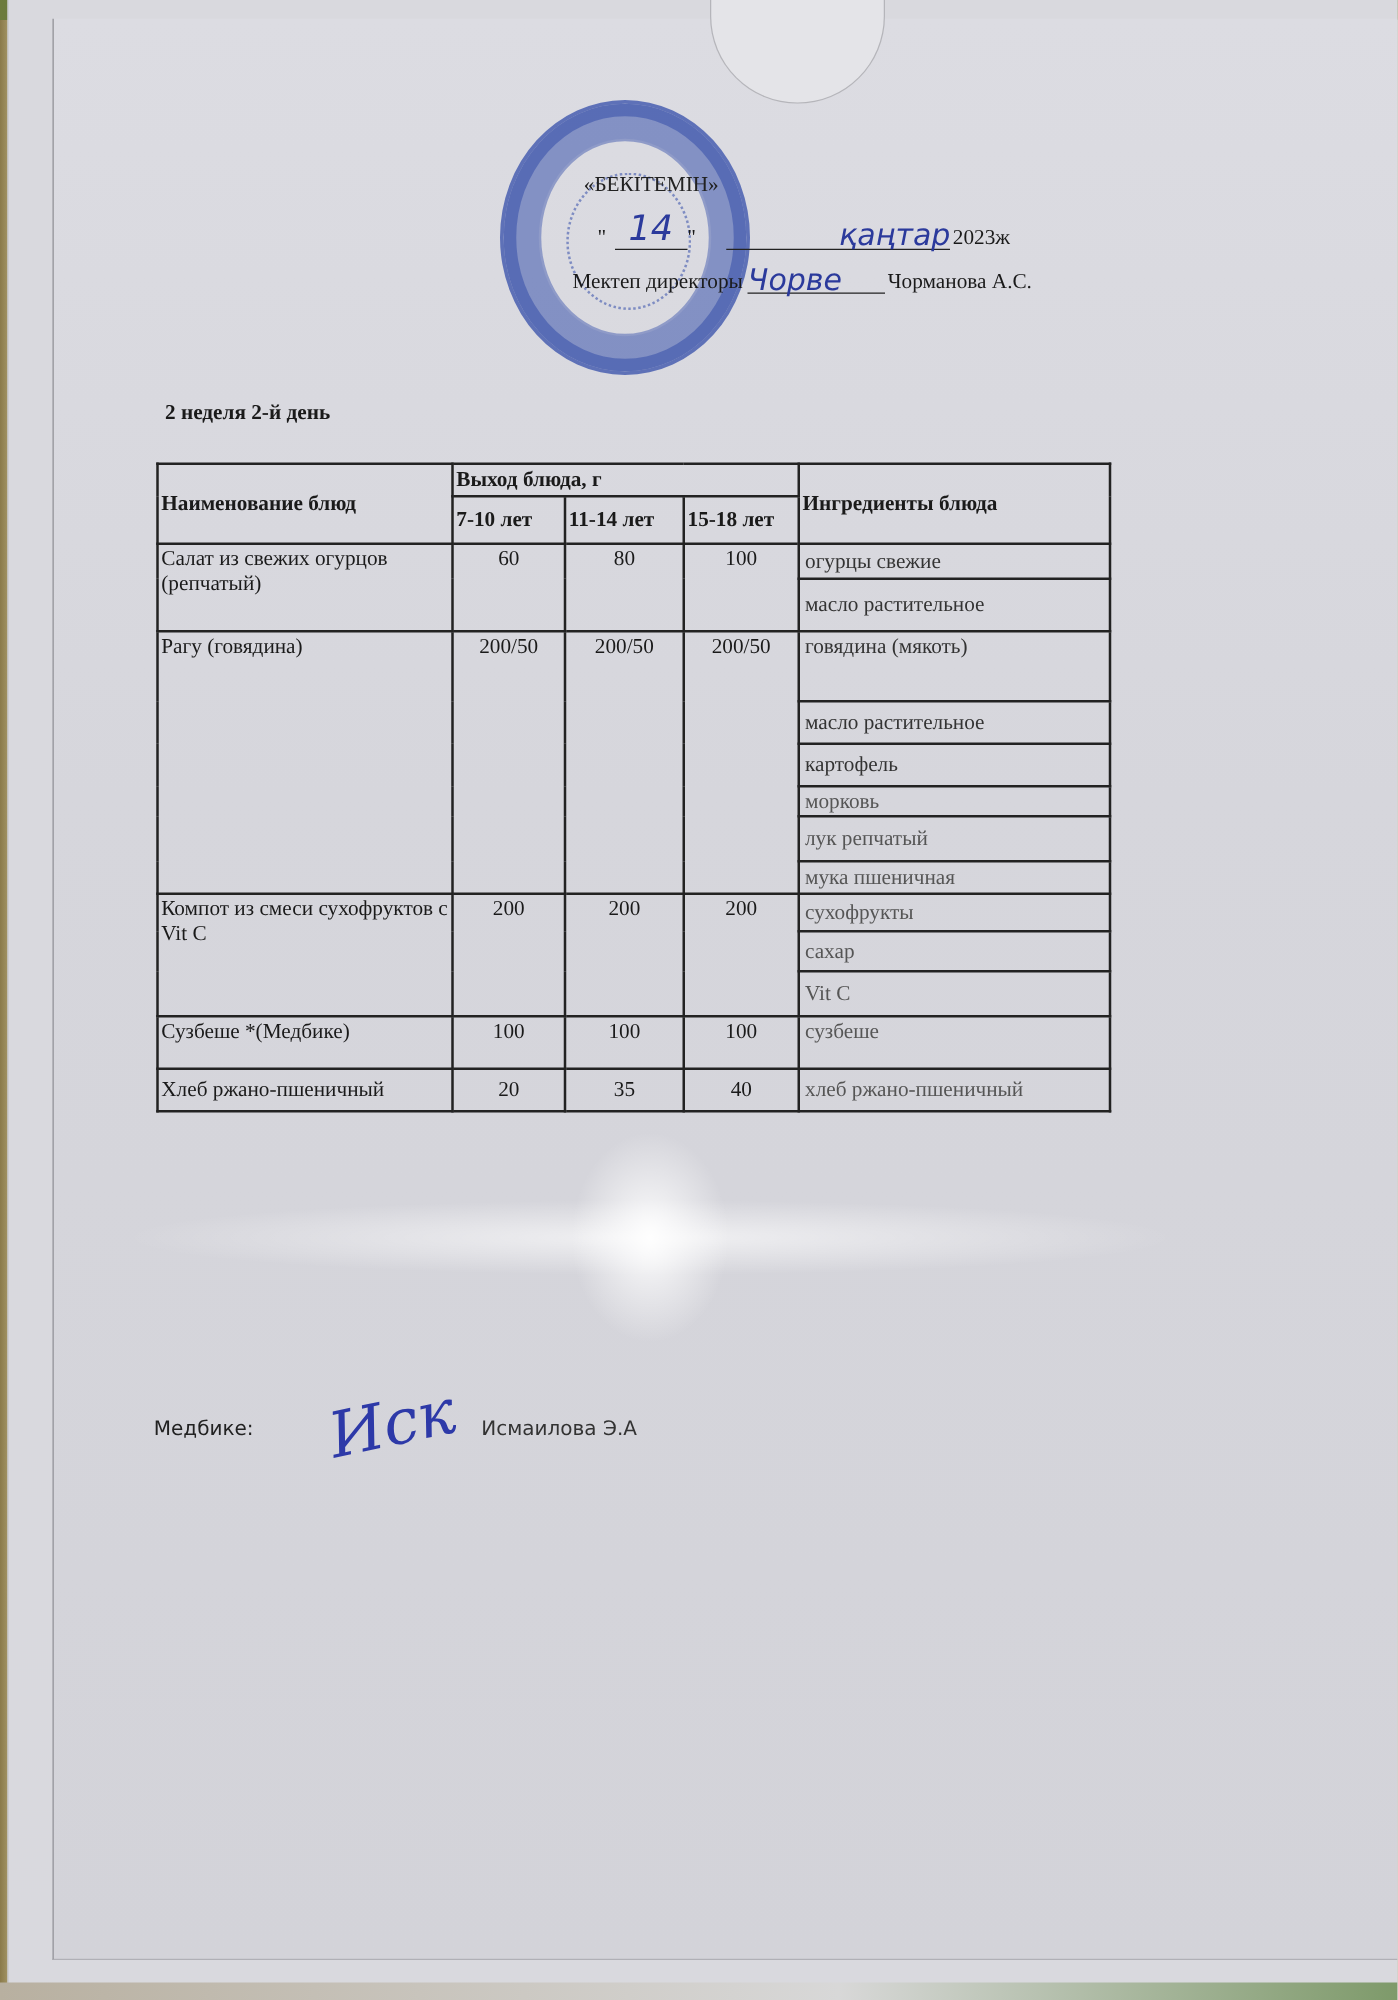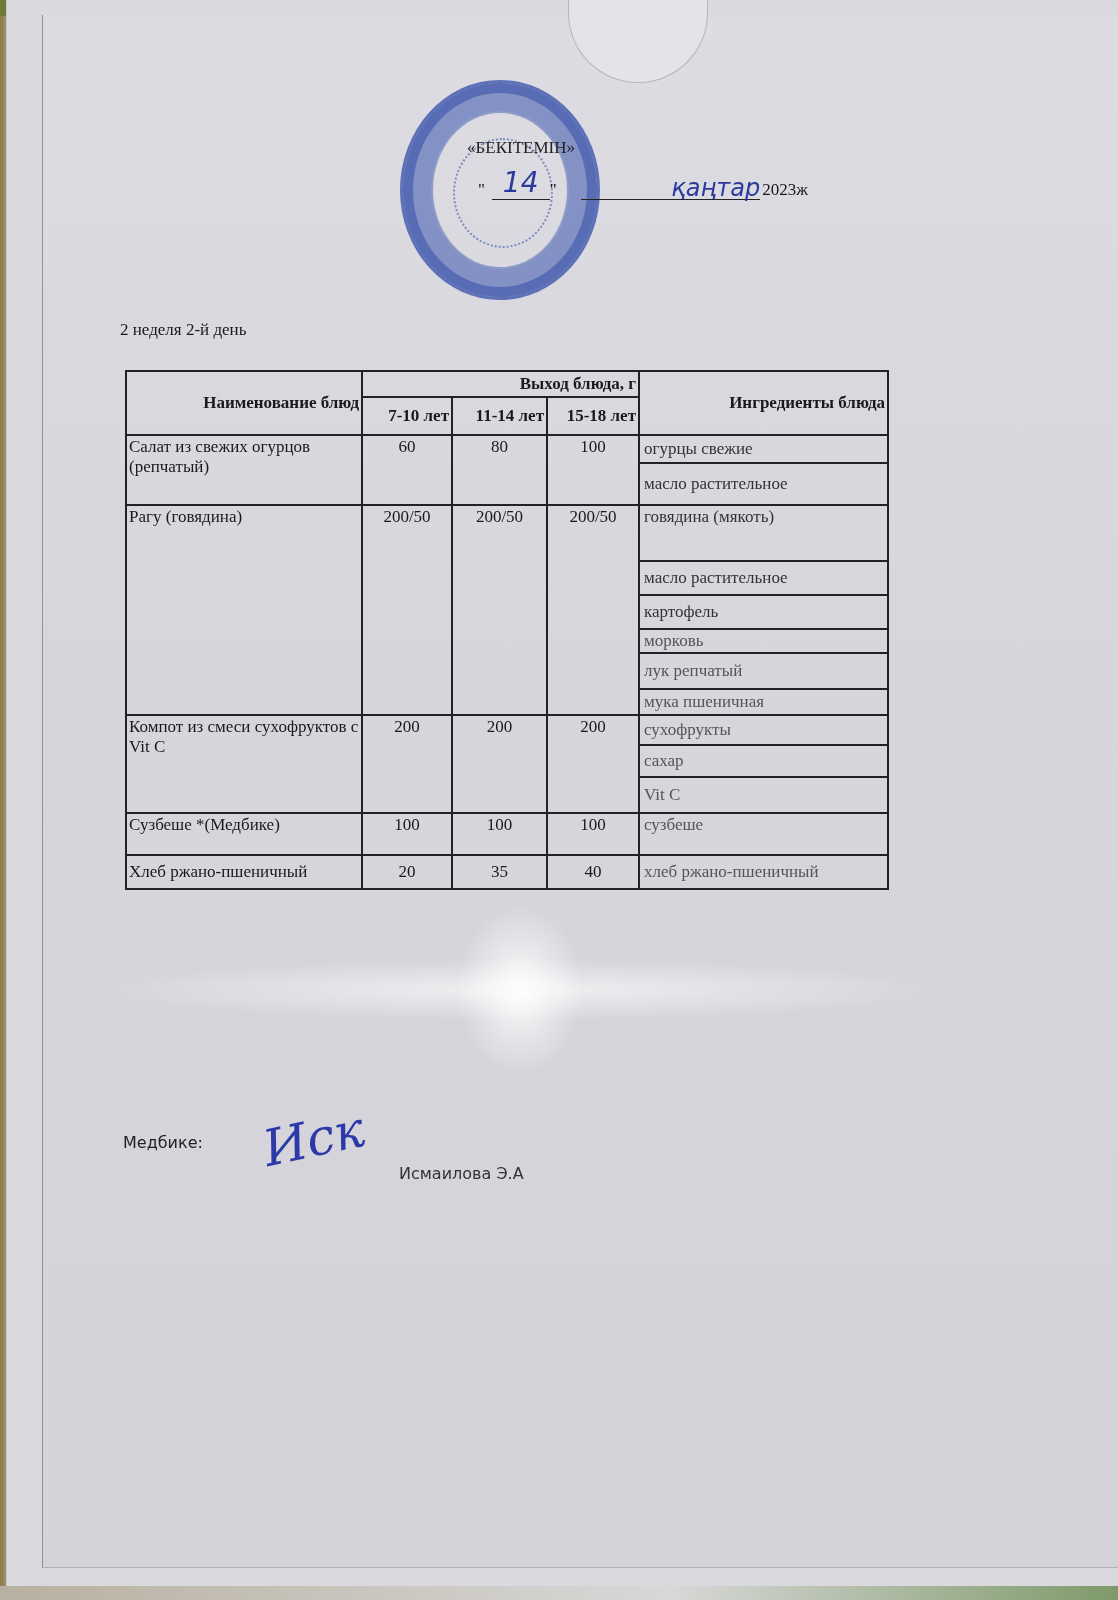--- a/index.html
+++ b/index.html
@@ -81,55 +81,55 @@
     .director-line {
       position: absolute; left: 58px; top: 135px; font-size: 17px; width: 400px;
       display: flex; align-items: flex-end;
     }
     .director-line .sigline { width: 110px; border-bottom: 1px solid #222; height: 18px; margin-left: 4px;
       font-family: "DejaVu Sans", sans-serif; font-style: italic; color: #2b3a9c; font-size: 24px; line-height: 14px; }
     .director-line .name { margin-left: 2px; }
 
     
     .doc-title {
-      position: absolute; left: 120px; top: 320px; font-size: 17px; font-weight: normal;
+      position: absolute; left: 132px; top: 320px; font-size: 17px; font-weight: bold;
     }
 
     
     .menu-table {
       position: absolute; left: 125px; top: 370px; width: 764px;
       border-collapse: collapse; font-size: 17px;
     }
     .menu-table td, .menu-table th {
       border: 2px solid #222;
       vertical-align: top;
       padding: 1px 2px;
       line-height: 20px;
     }
-    .menu-table th { font-weight: bold; text-align: right; vertical-align: middle; }
+    .menu-table th { font-weight: bold; text-align: left; vertical-align: middle; }
     .menu-table td.num { text-align: center; }
     .menu-table td.ing { color: #333; height: 34px; vertical-align: middle; padding-left: 4px; }
     .menu-table td.ing.faint { color: #555; }
     .col-name { width: 236px; }
     .col-a { width: 90px; }
     .col-b { width: 95px; }
     .col-c { width: 92px; }
     .col-ing { width: 249px; }
 
     
     .nurse {
       position: absolute; left: 123px; top: 1130px; width: 520px; height: 90px;
       font-family: "DejaVu Sans", sans-serif; font-size: 16px; color: #222;
     }
     .nurse .label { position: absolute; left: 0; top: 3px; }
     .nurse .sig {
       position: absolute; left: 140px; top: -20px; font-size: 50px; font-style: italic; color: #2d39a8;
       font-family: "DejaVu Serif", serif; transform: rotate(-12deg);
     }
-    .nurse .person { position: absolute; left: 276px; top: 3px; color: #333; margin-top: 31px; }
+    .nurse .person { position: absolute; left: 262px; top: 3px; color: #333; }
   </style>
 </head>
 <body>
 
 <div class="bg-top"></div>
 <div class="sleeve"></div>
 <div class="sheet">
   <div class="sleeve-notch"></div>
 </div>
 <div class="bg-bottom"></div>
@@ -139,20 +139,25 @@
     <div class="stamp-inner"></div>
   </div>
   <div class="org-name">«БЕКІТЕМІН»</div>
   <div class="date-line">
     <span class="q">"</span>
     <span class="day">14</span>
     <span class="q">"</span>
     <span class="month">қаңтар</span>
     <span class="year">2023ж</span>
   </div>
+  <div class="director-line">
+    <span>Мектеп директоры</span>
+    <span class="sigline">Чорве</span>
+    <span class="name">Чорманова А.С.</span>
+  </div>
 </div>
 
 <div class="doc-title">2 неделя 2-й день</div>
 
 <table class="menu-table">
   <colgroup>
     <col class="col-name">
       <col class="col-a">
       <col class="col-b">
       <col class="col-c">

